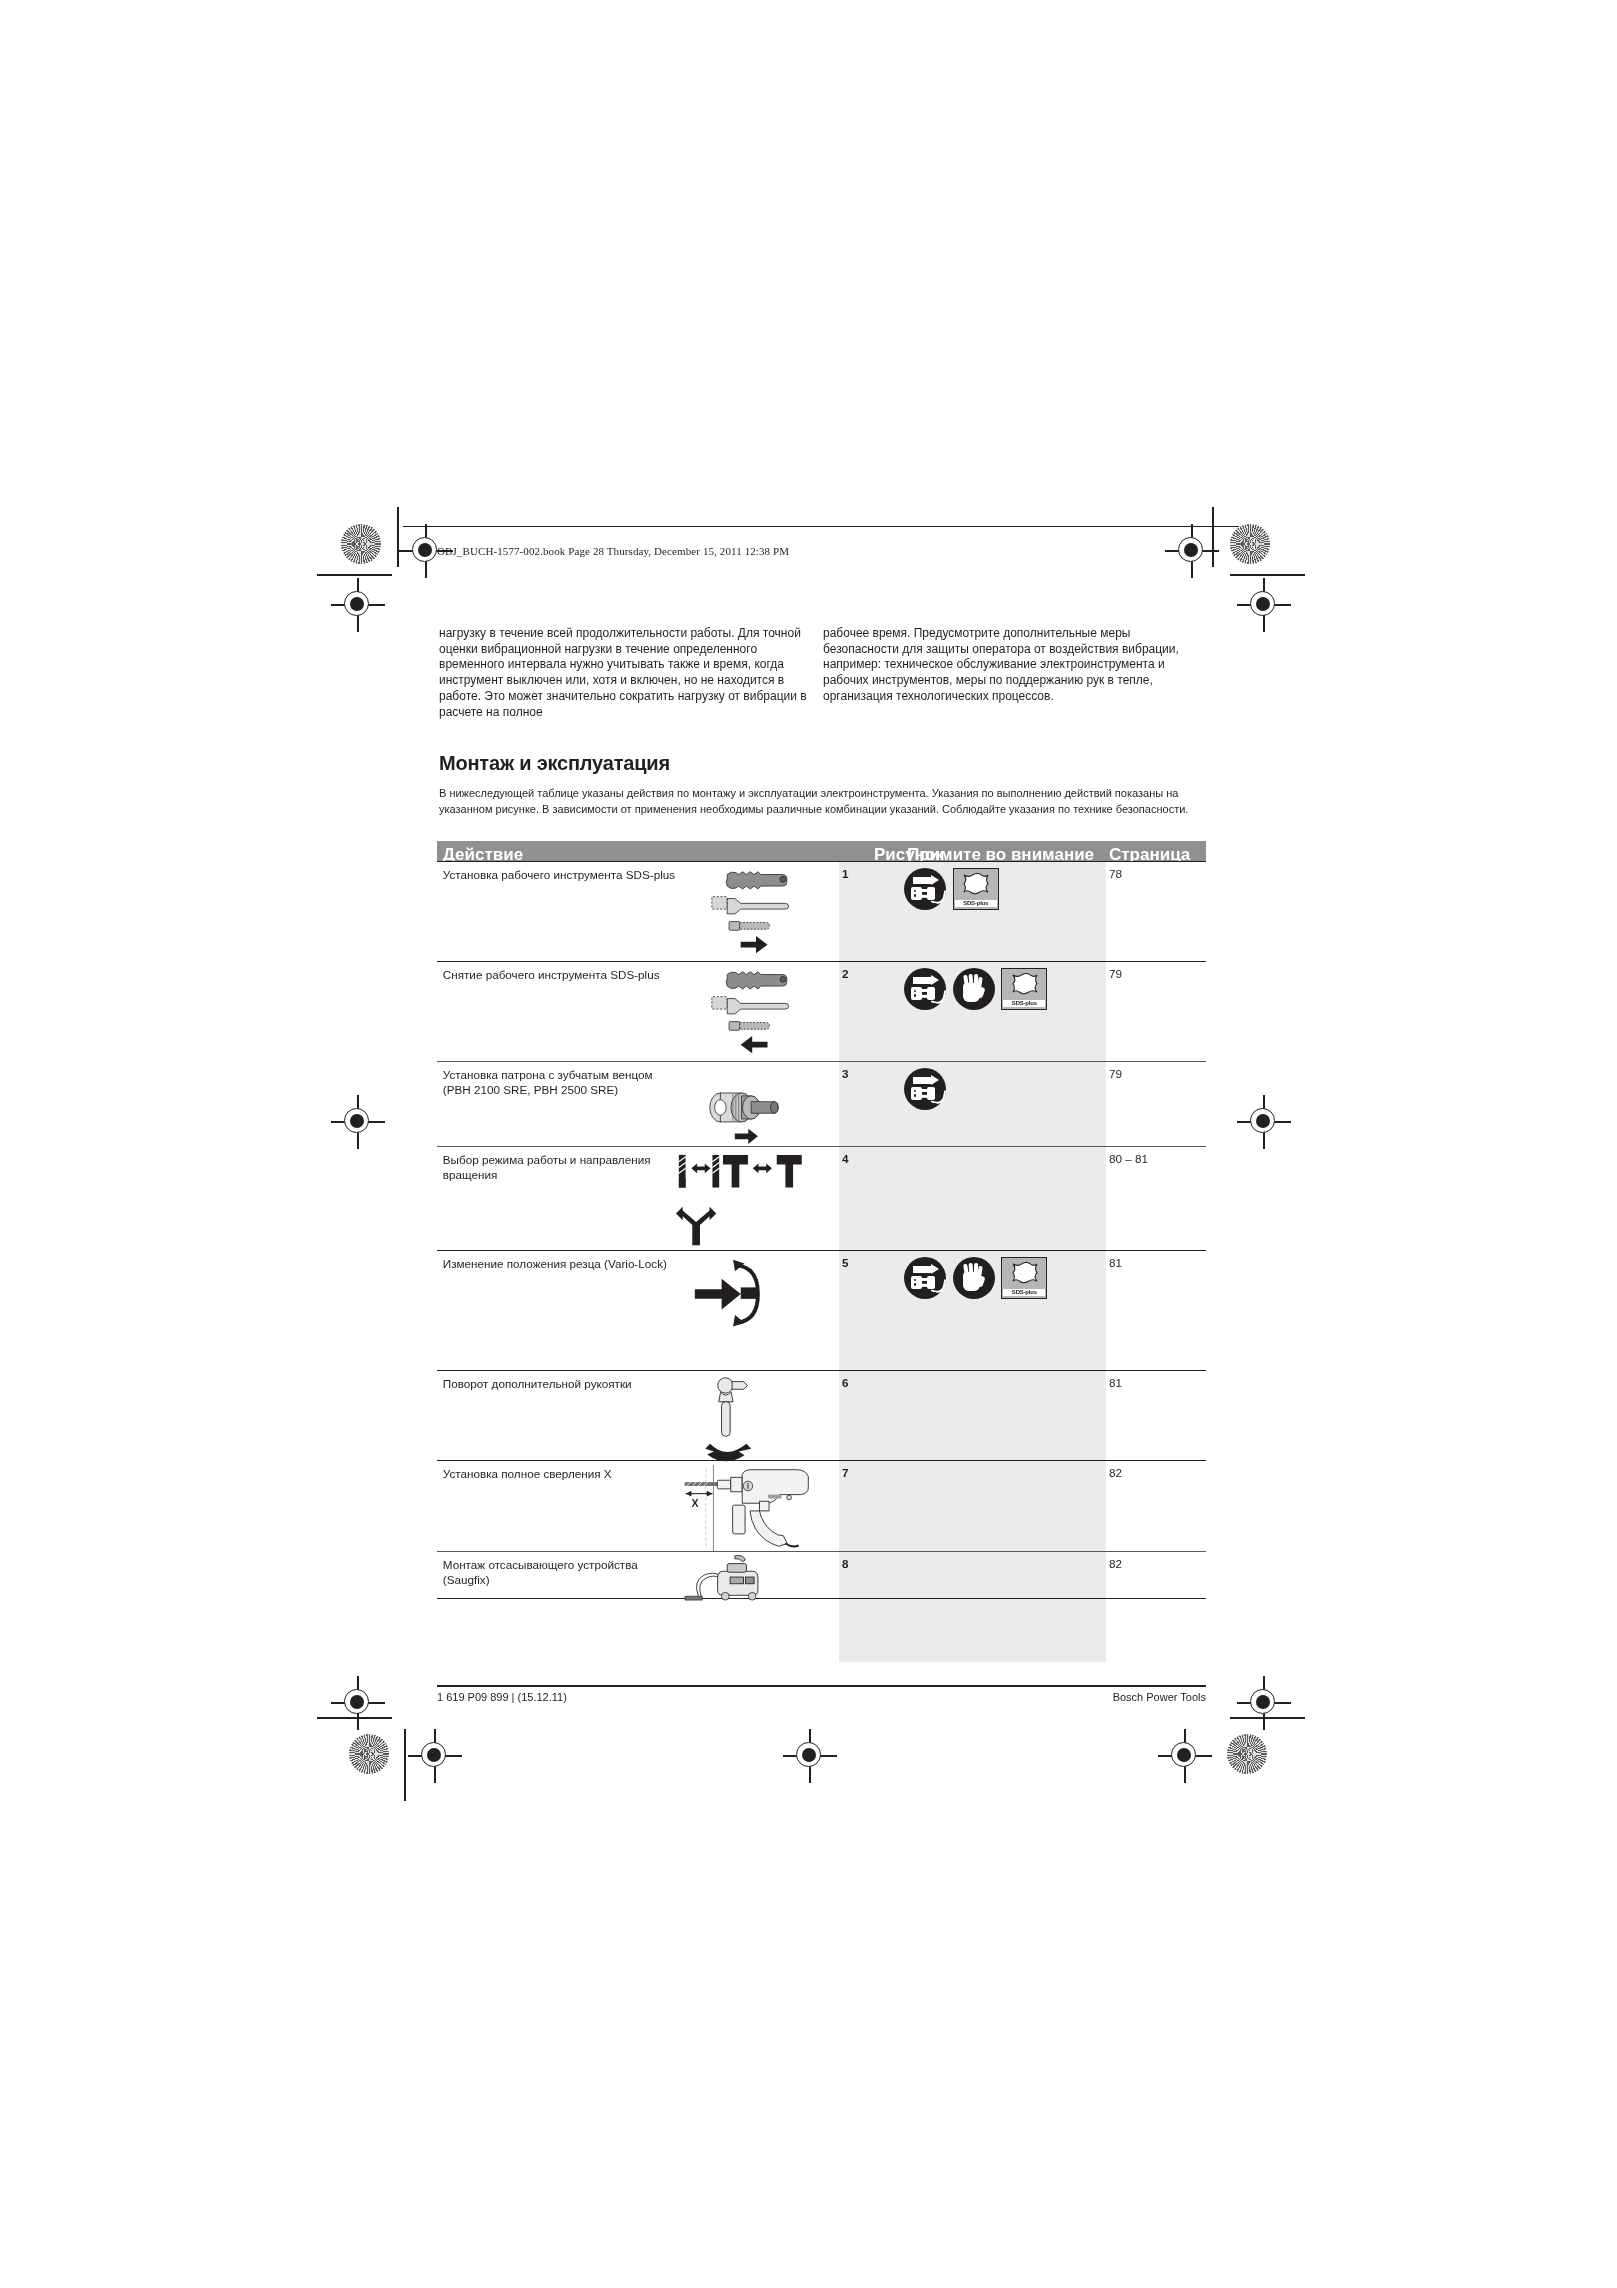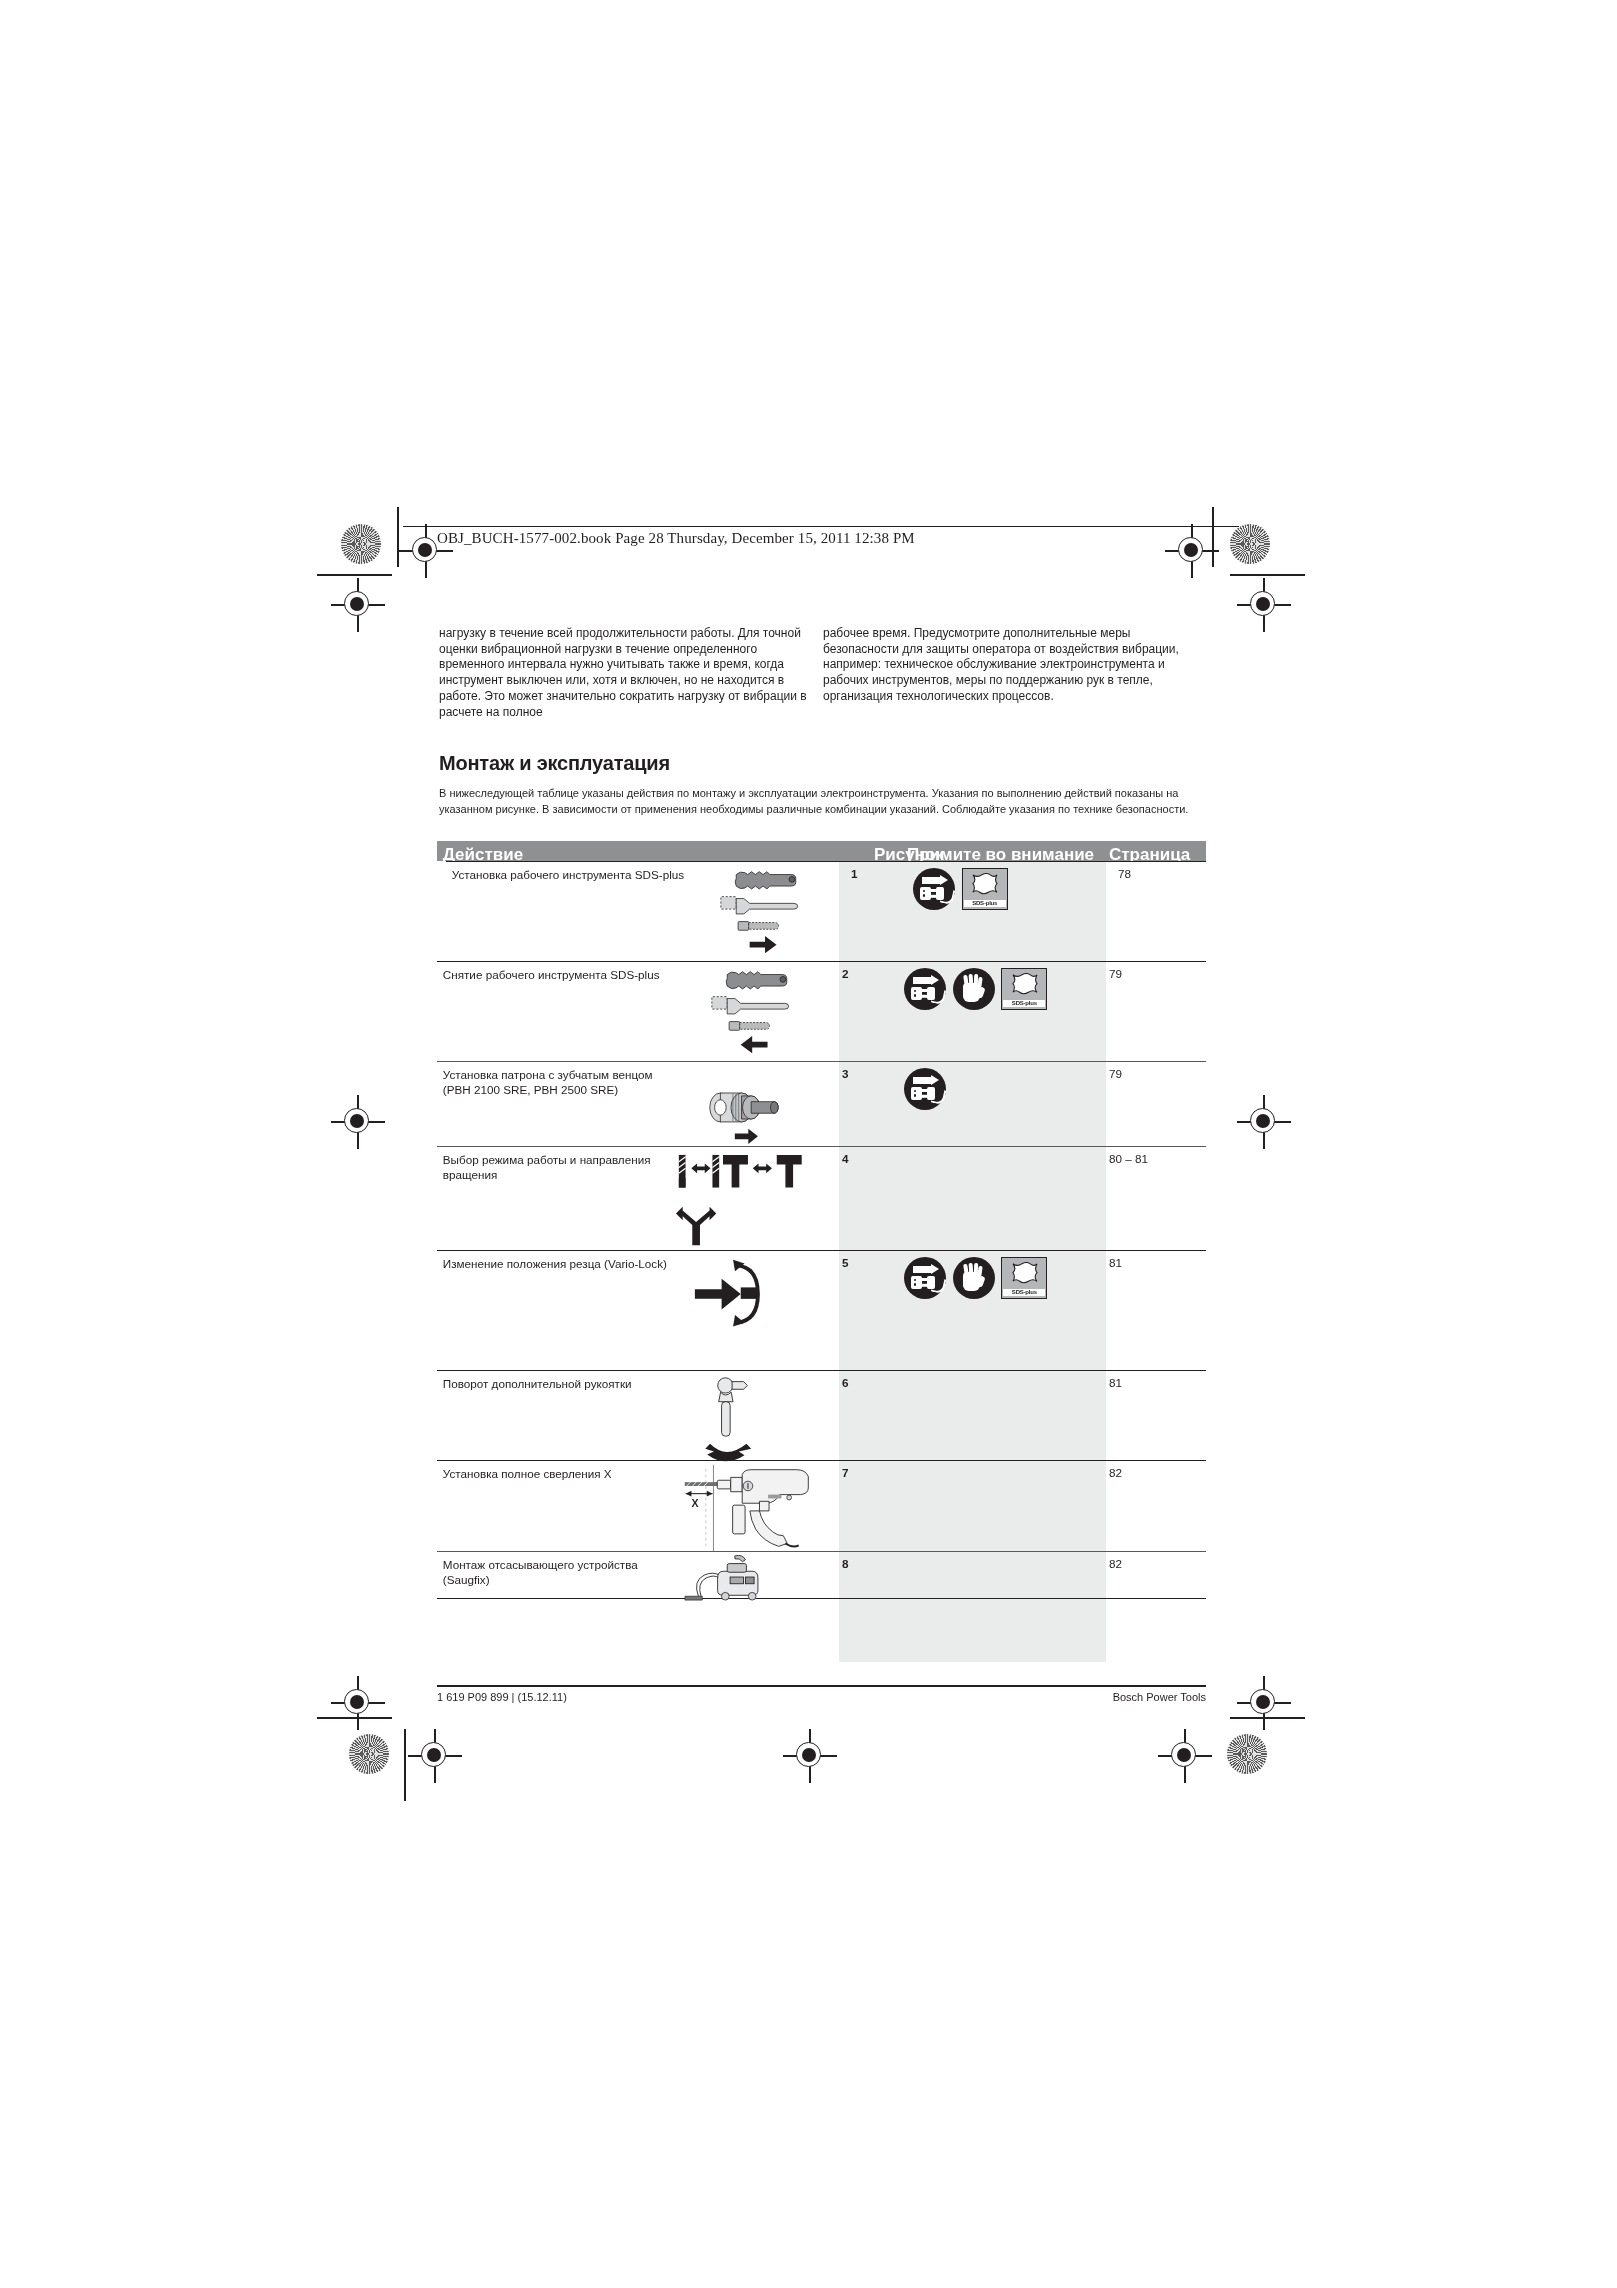--- a/index.html
+++ b/index.html
@@ -62,23 +62,23 @@
   }
   .trimline {
     position: absolute;
     background: #231f20;
   }
 
   
   .slug {
     position: absolute;
     left: 437px;
-    top: 530px;
+    top: 545px;
     font-family: "Liberation Serif", serif;
-    font-size: 15px;
+    font-size: 11px;
     color: #231f20;
     letter-spacing: 0.1px;
     white-space: nowrap;
   }
   .slug-rule {
     position: absolute;
     left: 403px;
     top: 526px;
     width: 836px;
     height: 1.4px;
@@ -488,21 +488,21 @@
 
     <div class="thead">
       <div class="th-action">Действие</div>
       <div class="th-fig">Рисунок</div>
       <div class="th-note">Примите во внимание</div>
       <div class="th-page">Страница</div>
     </div>
 
     <div class="band" style="height:801px;"></div>
 
-    <div class="row" style="height:100px;margin-left:9px;">
+    <div class="row" style="height:100px;">
       <div class="cell-action">Установка рабочего инструмента SDS-plus</div>
       <div class="cell-fig">1</div>
       <div class="cell-page">78</div>
       <div class="cell-illus">
         <svg viewBox="0 0 165 100" width="159" height="96">
           <g fill="#8b8d8f" stroke="#231f20" stroke-width="0.8">
             <path d="M52 11 q4-4 9-2 l3 2 4-3 4 3 4-3 4 3 4-3 3 3 h22 q5 0 5 4 v4 q0 4-5 4 h-22 l-3 3 -4-3 -4 3 -4-3 -4 3 -4-3 -3 2 q-5 2-9-2 q-2-5 0-8z"></path>
             <circle cx="110" cy="16" r="3" fill="#5a5c5e"></circle>
           </g>
           <g fill="#d6d7d8" stroke="#231f20" stroke-width="0.8">

